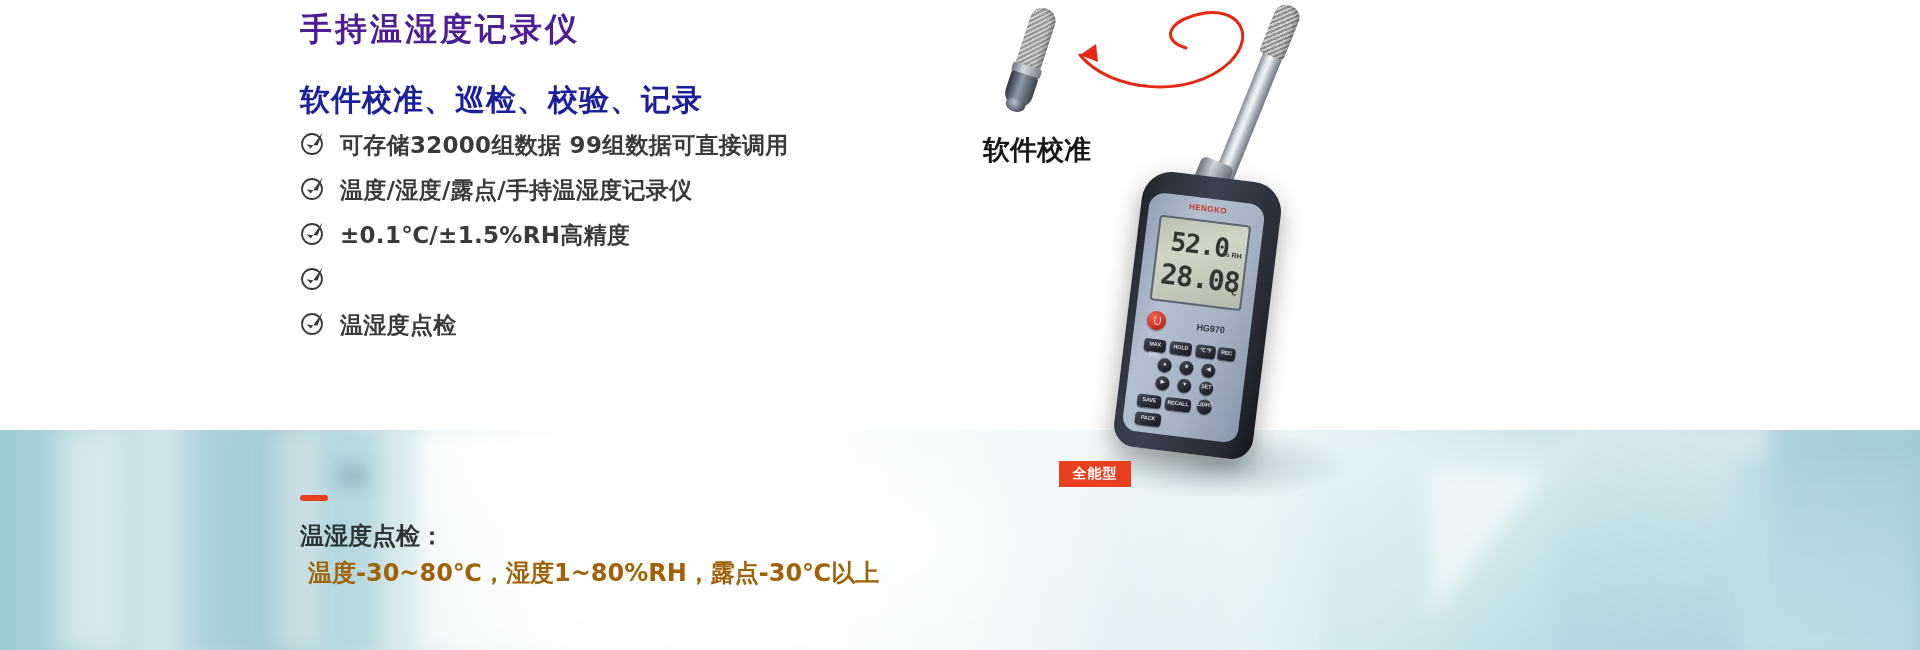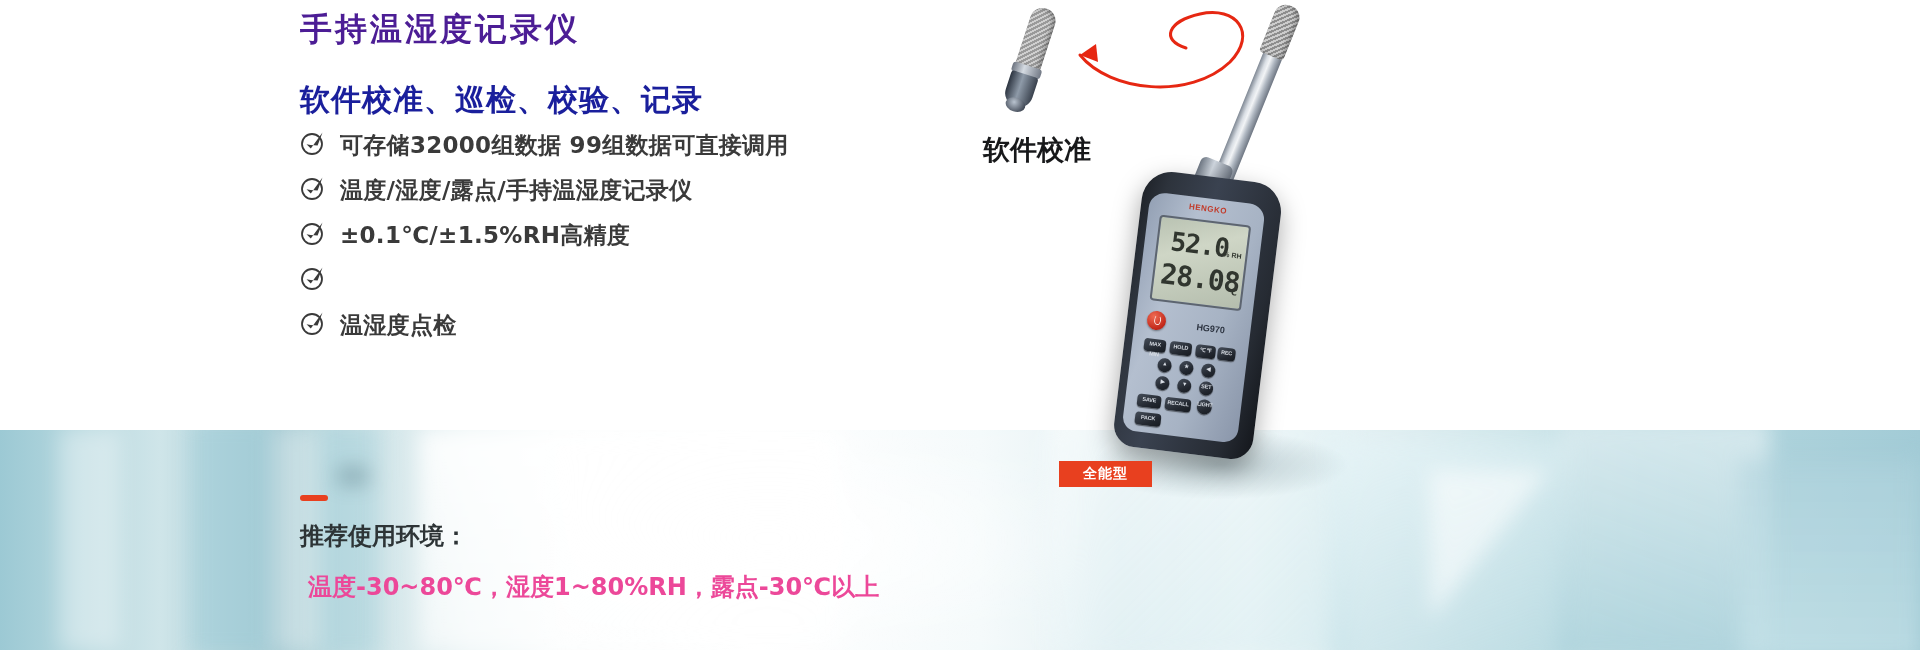--- a/index.html
+++ b/index.html
@@ -140,24 +140,23 @@
   #env-label {
     position: absolute; left: 300px; top: 520px;
     font-size: 24px; font-weight: bold;
     color: #2d3436;
     white-space: nowrap;
     font-family: "DejaVu Sans", "Liberation Sans", sans-serif;
   }
   #env-value {
     position: absolute; left: 308px; top: 557px;
     font-size: 24px; font-weight: bold;
-    color: #ec4899;
-    white-space: nowrap;
-    font-family: "DejaVu Sans", "Liberation Sans", sans-serif;
-    margin-top: 14px;
+    color: #a16207;
+    white-space: nowrap;
+    font-family: "DejaVu Sans", "Liberation Sans", sans-serif;
   }
 
   
   #probe-label {
     position: absolute; left: 983px; top: 132px;
     font-size: 27px; font-weight: bold;
     color: #17181a;
     white-space: nowrap;
     font-family: "DejaVu Sans", "Liberation Sans", sans-serif;
   }
@@ -305,21 +304,21 @@
     font-weight: bold;
     text-align: center;
     line-height: 1.9;
     box-shadow: 0 1px 1px rgba(0,0,0,0.5);
     font-family: "Liberation Sans", sans-serif;
     letter-spacing: -0.2px;
   }
   .key.rnd { border-radius: 50%; }
   #badge {
     position: absolute; left: 1059px; top: 461px;
-    width: 93px; height: 26px;
+    width: 72px; height: 26px;
     background: #e8401f;
     color: #ffffff;
     font-size: 14px; font-weight: bold;
     display: flex; align-items: center; justify-content: center;
     font-family: "DejaVu Sans", "Liberation Sans", sans-serif;
     letter-spacing: 1px;
   }
   #shadow-blob {
     position: absolute; left: 1090px; top: 430px;
     width: 260px; height: 70px;
@@ -393,21 +392,21 @@
         <svg width="26" height="26" viewBox="0 0 26 26">
           <circle cx="12" cy="14" r="10" fill="none" stroke="#3a3a3a" stroke-width="1.8"></circle>
           <path d="M6.5 14.2 L10.8 18.6 L22.5 2.6 L17.6 15.4 L10.6 15.0 Z" fill="#3a3a3a"></path>
         </svg>
       </span>
       <span class="feat-text">温湿度点检</span>
     </li>
   </ul>
 
   <div id="red-dash"></div>
-  <div id="env-label">推荐使用环境：</div>
+  <div id="env-label">温湿度点检：</div>
   <div id="env-value">温度-30~80℃，湿度1~80%RH，露点-30℃以上</div>
 
   <div id="probe-detached">
     <div class="mesh"></div>
     <div class="collar"></div>
     <div class="body"></div>
     <div class="tipring"></div>
   </div>
 
   <svg id="probe-arrow" width="260" height="120">

